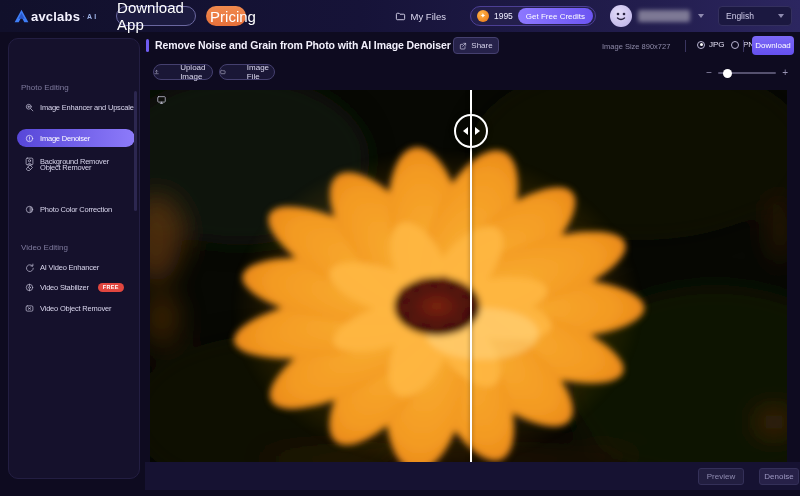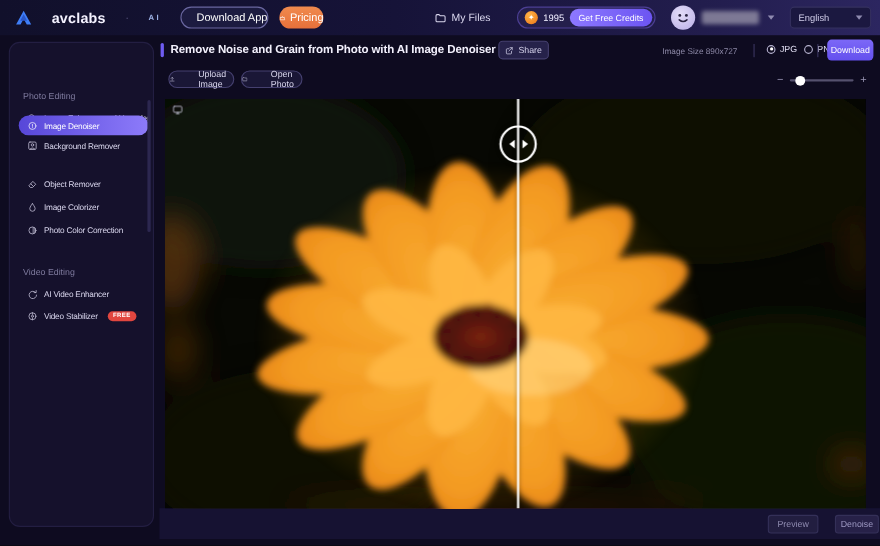--- a/index.html
+++ b/index.html
@@ -12,28 +12,28 @@
     overflow:hidden;
   }
   #stage { position:absolute; inset:0; width:800px; height:496px; }
 
   
   .topbar {
     position:absolute; left:0; top:0; width:800px; height:32px;
     background:linear-gradient(90deg,#11102b 0%,#161338 45%,#221d4d 80%,#2c2660 100%);
     display:flex; align-items:center;
   }
-  .brand { display:flex; align-items:center; gap:18px; margin-left:14px; }
+  .brand { display:flex; align-items:center; gap:2px; margin-left:14px; }
   .logo-tri { width:15px; height:14px; display:block; }
   .brand-name { font-size:13px; font-weight:bold; color:#f4f2ff; letter-spacing:.2px; }
   .brand-suffix { font-size:7px; color:#9fb4e8; letter-spacing:2px; font-weight:bold; }
   .brand-dot { color:#6f6a96; font-size:9px; }
   .pill-btn {
     height:20px; border-radius:10px; display:inline-flex; align-items:center;
-    justify-content:flex-end; gap:4px; font-size:10px; color:#fff; cursor:pointer;
+    justify-content:flex-start; gap:4px; font-size:15px; color:#fff; cursor:pointer;
   }
   .download-app { margin-left:18px; width:80px; background:#1c1b40; border:1px solid #6a67a0; }
   .pricing { margin-left:10px; width:40px; background:linear-gradient(180deg,#f08a4e,#e7703a); border:none; }
   .topbar-right { margin-left:auto; display:flex; align-items:center; }
   .my-files { display:flex; align-items:center; gap:5px; font-size:9.5px; color:#dcd9f0; cursor:pointer; }
   .credits-pill {
     margin-left:24px; height:20px; border-radius:10px; background:#241f4c;
     border:1px solid #4c3f94; display:flex; align-items:center; padding:0 2px 0 6px; gap:5px;
   }
   .coin { width:12px; height:12px; border-radius:50%; background:radial-gradient(circle at 35% 30%,#ffb347,#e97516); display:flex; align-items:center; justify-content:center; color:#fff; font-size:7px; }
@@ -203,48 +203,42 @@
   <div class="sidebar">
     <div class="side-section" style="top:44px">Photo Editing</div>
 
     <div class="side-item" style="top:59px">
       <svg class="side-icon icon" viewBox="0 0 24 24">
           <circle cx="10" cy="10" r="6.5"></circle>
           <path d="M15.5 15.5 21 21 M10 7.5v5 M7.5 10h5"></path>
         </svg>
       <span>Image Enhancer and Upscaler</span>
     </div>
-    <div class="side-item active" style="top:66px">
+    <div class="side-item active" style="top:90px">
       <svg class="side-icon icon" viewBox="0 0 24 24">
           <circle cx="12" cy="12" r="8.5"></circle>
           <path d="M12 8v5 M12 16v.5"></path>
         </svg>
       <span>Image Denoiser</span>
     </div>
-    <div class="side-item" style="top:84px">
+    <div class="side-item" style="top:113px">
       <svg class="side-icon icon" viewBox="0 0 24 24">
           <rect x="3" y="3" width="18" height="18" rx="3"></rect>
           <circle cx="12" cy="10" r="3"></circle>
           <path d="M6 20c1.5-3.5 10.5-3.5 12 0"></path>
         </svg>
       <span>Background Remover</span>
     </div>
     <div class="side-item" style="top:119px">
       <svg class="side-icon icon" viewBox="0 0 24 24">
           <path d="M4 15 L13 5 L20 12 L12 20 H8 Z"></path>
           <path d="M8 11 l6 6"></path>
         </svg>
       <span>Object Remover</span>
     </div>
-    <div class="side-item" style="top:140px">
-      <svg class="side-icon icon" viewBox="0 0 24 24">
-          <path d="M12 3 C12 3 5.5 11 5.5 15 a6.5 6.5 0 0 0 13 0 C18.5 11 12 3 12 3Z"></path>
-        </svg>
-      <span>Image Colorizer</span>
-    </div>
     <div class="side-item" style="top:161px">
       <svg class="side-icon icon" viewBox="0 0 24 24">
           <circle cx="12" cy="12" r="8.5"></circle>
           <path d="M12 3.5 a 8.5 8.5 0 0 1 0 17" fill="currentColor" stroke="none" opacity=".5"></path>
         </svg>
       <span>Photo Color Correction</span>
     </div>
 
     <div class="side-section" style="top:204px">Video Editing</div>
 
@@ -256,20 +250,27 @@
       <span>AI Video Enhancer</span>
     </div>
     <div class="side-item" style="top:239px">
       <svg class="side-icon icon" viewBox="0 0 24 24">
           <circle cx="12" cy="12" r="8.5"></circle>
           <circle cx="12" cy="12" r="2.5"></circle>
           <path d="M12 3.5v4 M12 16.5v4"></path>
         </svg>
       <span>Video Stabilizer</span>
       <span class="free-badge">FREE</span>
+    </div>
+    <div class="side-item" style="top:260px">
+      <svg class="side-icon icon" viewBox="0 0 24 24">
+          <rect x="3" y="5" width="18" height="14" rx="3"></rect>
+          <path d="M9 10l6 4 M15 10l-6 4"></path>
+        </svg>
+      <span>Video Object Remover</span>
     </div>
     <div class="side-scrollhint"></div>
   </div>
 
   <div class="main-header">
     <div class="title-accent"></div>
     <div class="page-title">Remove Noise and Grain from Photo with AI Image Denoiser</div>
     <div class="share-btn">
       <svg class="icon" width="8" height="8" viewBox="0 0 24 24">
           <path d="M14 4h6v6 M20 4 L11 13"></path>
@@ -297,21 +298,21 @@
     <div class="tool-btn upload-btn">
       <svg class="icon" width="8" height="8" viewBox="0 0 24 24">
           <path d="M12 16V5 M7 9l5-5 5 5 M4 20h16"></path>
         </svg>
       <span>Upload Image</span>
     </div>
     <div class="tool-btn openfile-btn">
       <svg class="icon" width="8" height="8" viewBox="0 0 24 24">
           <path d="M3 7a2 2 0 0 1 2-2h4l2 2h8a2 2 0 0 1 2 2v8a2 2 0 0 1-2 2H5a2 2 0 0 1-2-2Z"></path>
         </svg>
-      <span>Open Photo</span>
+      <span>Image File</span>
     </div>
     <div class="zoom-ctrl">
       <span class="zoom-glyph">−</span>
       <span class="zoom-track">
         <span class="zoom-knob"></span>
       </span>
       <span class="zoom-glyph">+</span>
     </div>
   </div>
 

